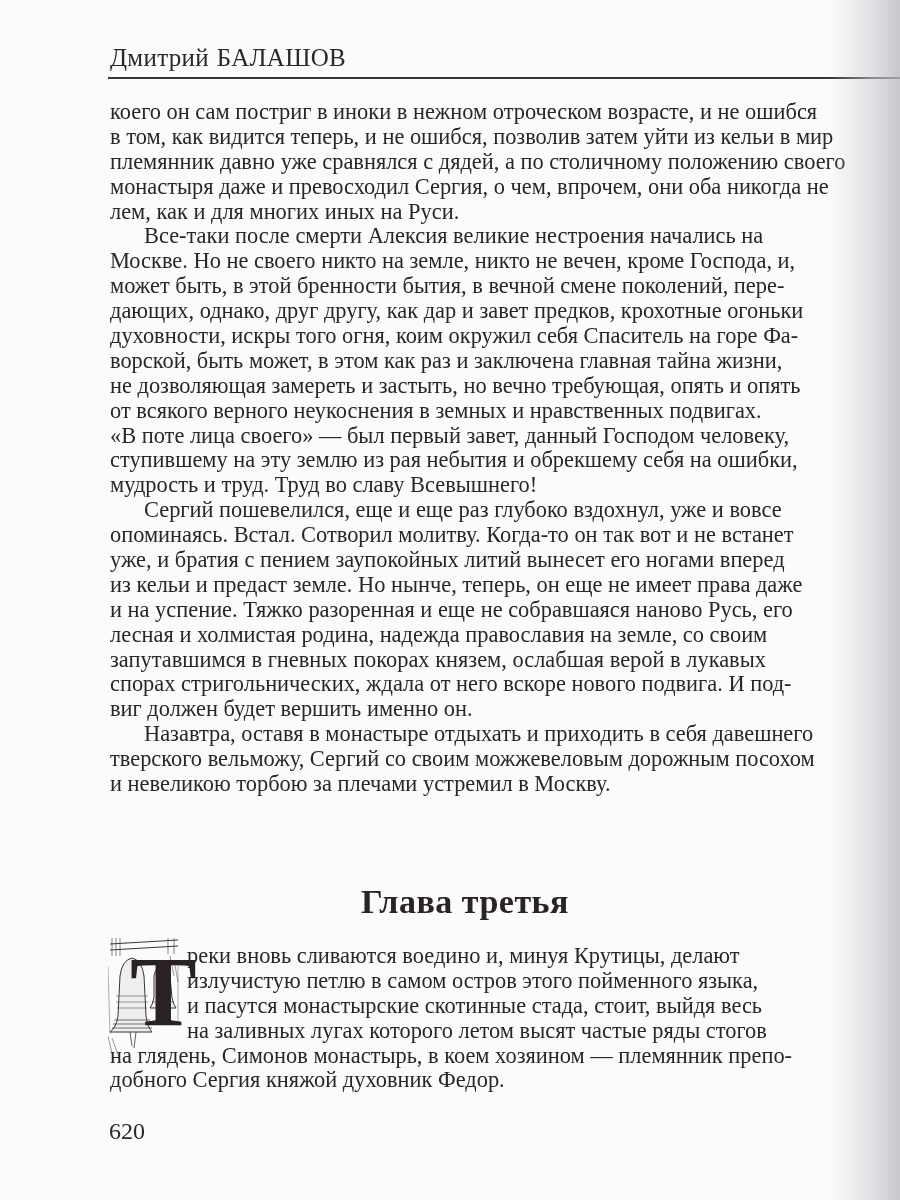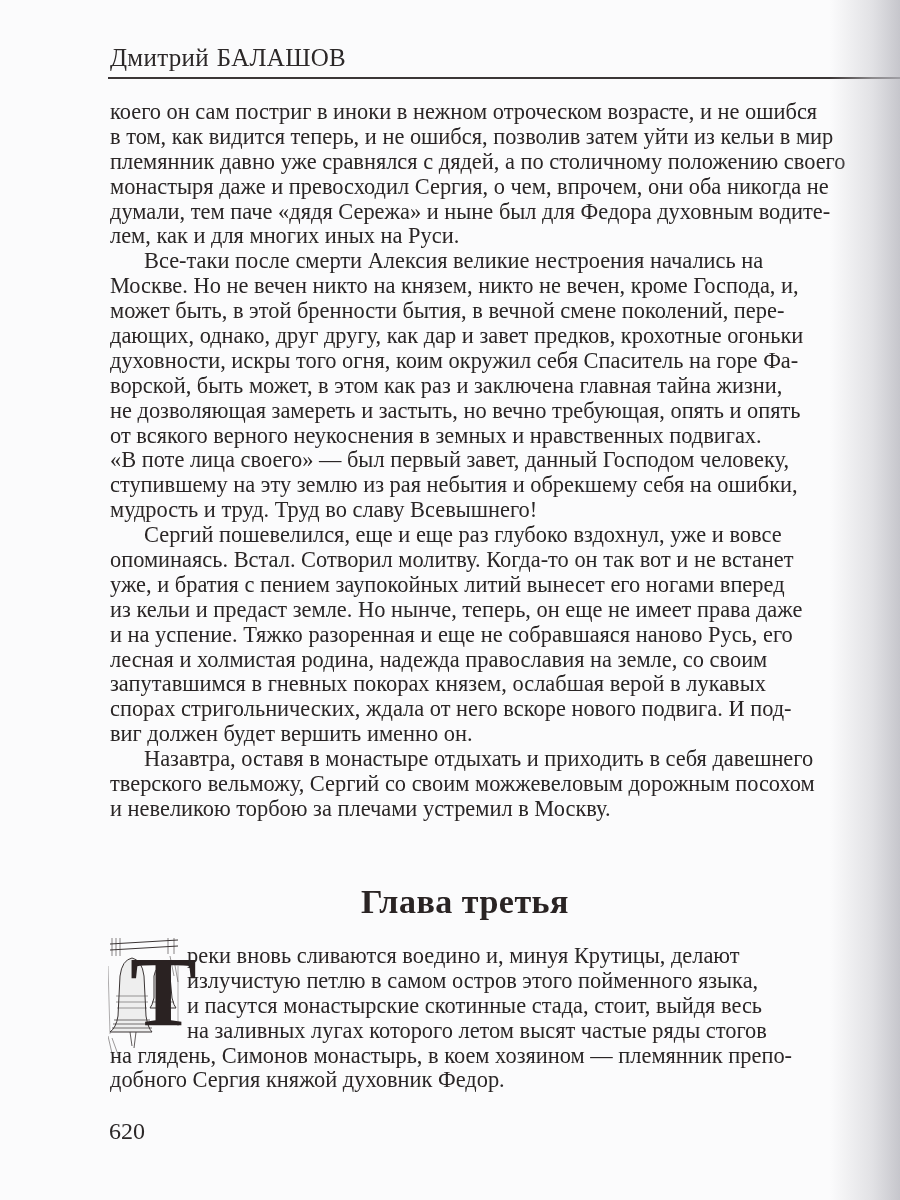--- a/index.html
+++ b/index.html
@@ -62,24 +62,23 @@
 <div class="running-head">
   <span>Дмитрий</span><span class="author-sur">БАЛАШОВ</span>
 </div>
 <div class="head-rule"></div>
 
 <div class="body-text">
   <span class="line">коего он сам постриг в иноки в нежном отроческом возрасте, и не ошибся</span>
   <span class="line">в том, как видится теперь, и не ошибся, позволив затем уйти из кельи в мир</span>
   <span class="line">племянник давно уже сравнялся с дядей, а по столичному положению своего</span>
   <span class="line">монастыря даже и превосходил Сергия, о чем, впрочем, они оба никогда не</span>
-  <span class="line">думали, тем паче «дядя Сережа» и ныне был для Федора духовным водите-</span>
   <span class="line">лем, как и для многих иных на Руси.</span>
   <span class="line indent">Все-таки после смерти Алексия великие нестроения начались на</span>
-  <span class="line">Москве. Но не вечен никто на князем, никто не вечен, кроме Господа, и,</span>
+  <span class="line">Москве. Но не своего никто на земле, никто не вечен, кроме Господа, и,</span>
   <span class="line">может быть, в этой бренности бытия, в вечной смене поколений, пере-</span>
   <span class="line">дающих, однако, друг другу, как дар и завет предков, крохотные огоньки</span>
   <span class="line">духовности, искры того огня, коим окружил себя Спаситель на горе Фа-</span>
   <span class="line">ворской, быть может, в этом как раз и заключена главная тайна жизни,</span>
   <span class="line">не дозволяющая замереть и застыть, но вечно требующая, опять и опять</span>
   <span class="line">от всякого верного неукоснения в земных и нравственных подвигах.</span>
   <span class="line">«В поте лица своего» — был первый завет, данный Господом человеку,</span>
   <span class="line">ступившему на эту землю из рая небытия и обрекшему себя на ошибки,</span>
   <span class="line">мудрость и труд. Труд во славу Всевышнего!</span>
   <span class="line indent">Сергий пошевелился, еще и еще раз глубоко вздохнул, уже и вовсе</span>

